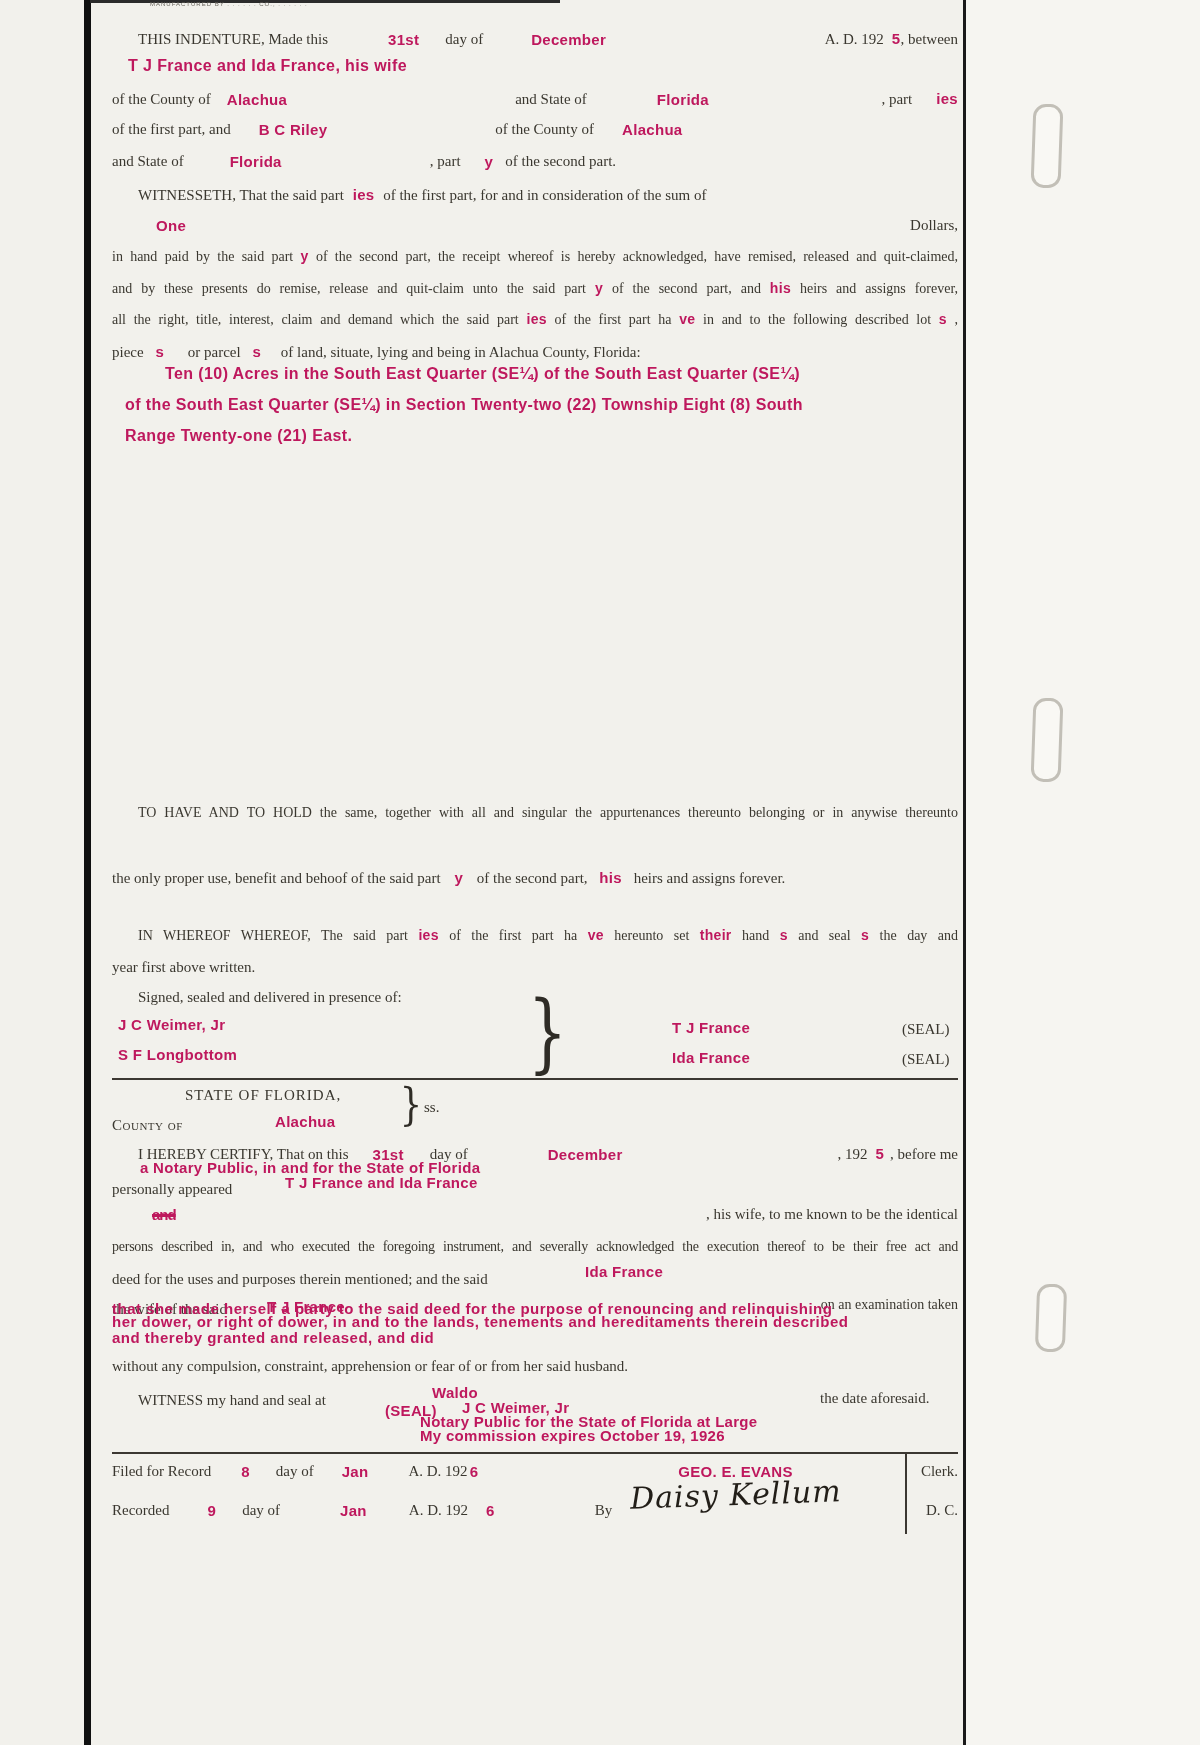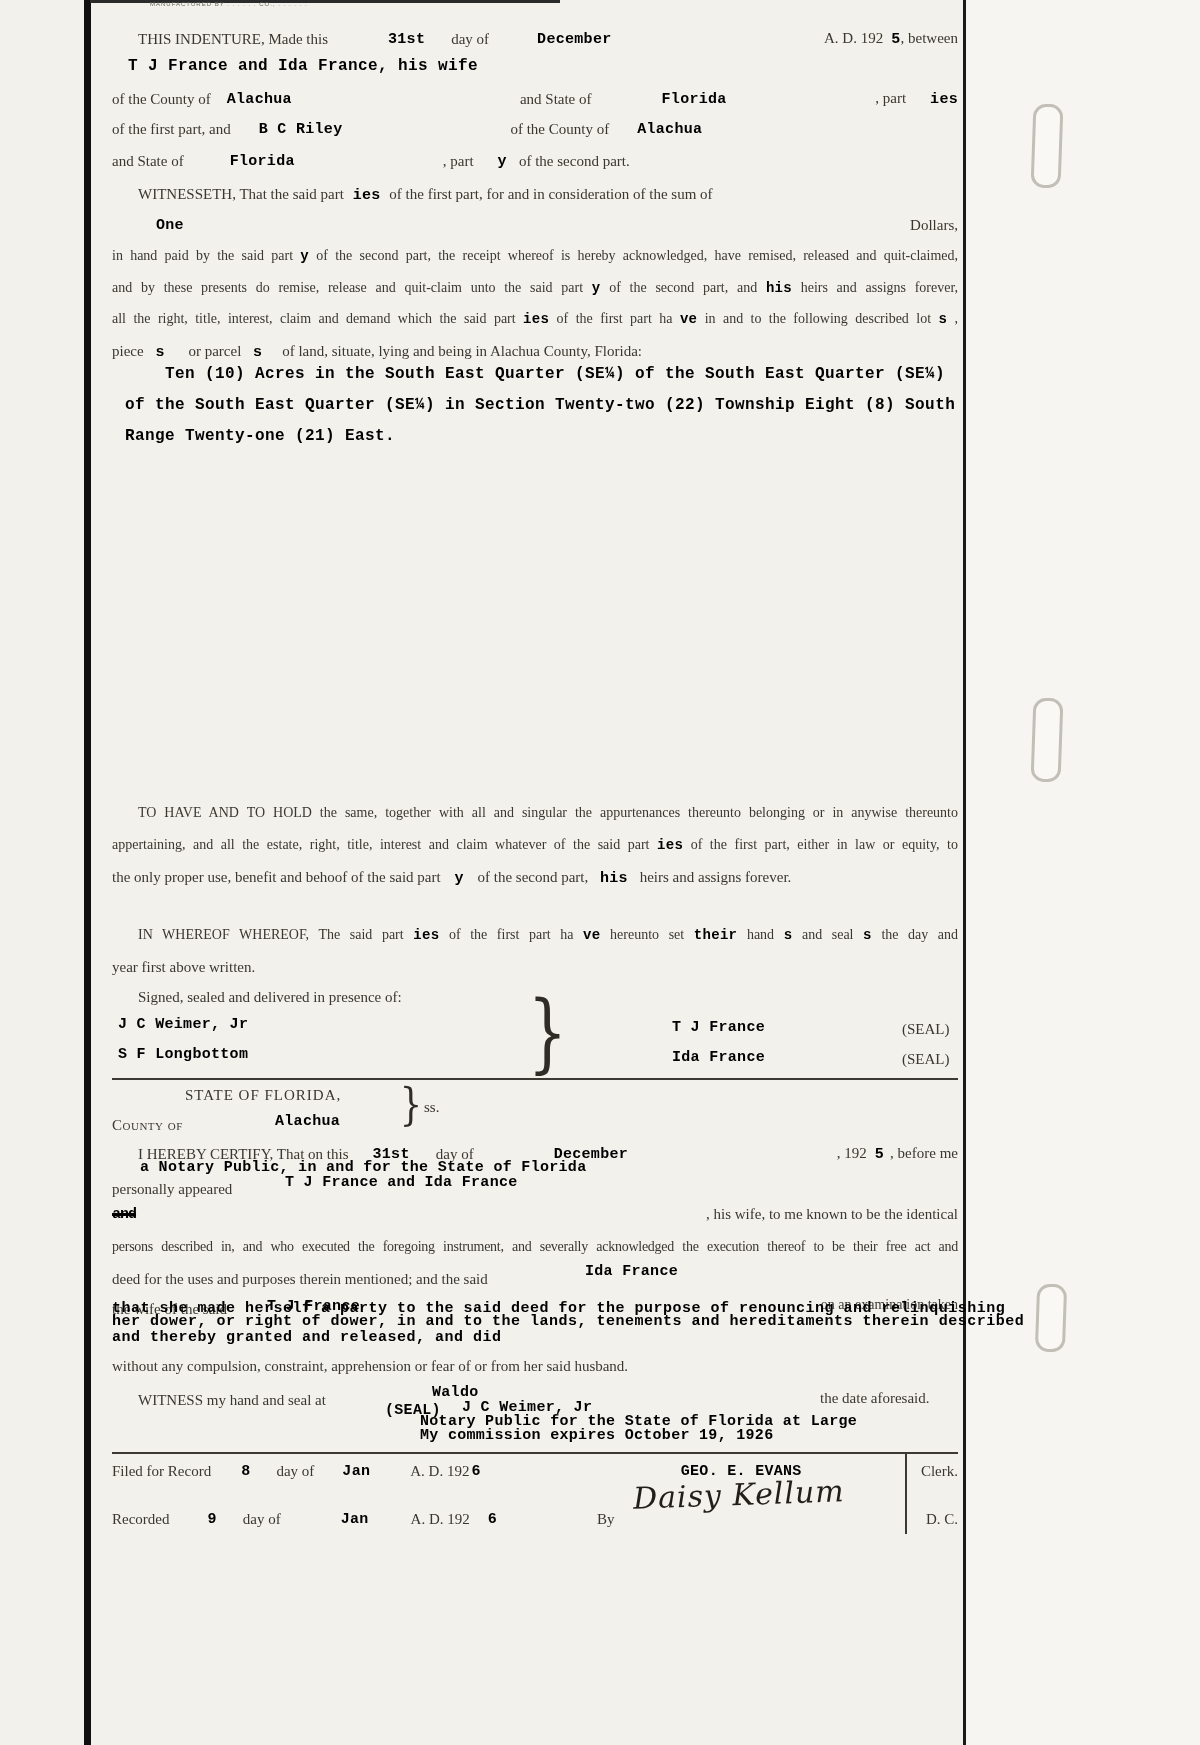--- a/index.html
+++ b/index.html
@@ -11,31 +11,31 @@
   .rightline{position:absolute;left:963px;top:0;width:3px;height:1745px;background:#1a1a1a;}
   .topsmudge{position:absolute;left:90px;top:0;width:470px;height:3px;background:#2b2b2b;}
   .hole{position:absolute;left:1032px;width:24px;height:78px;border:3px solid #c2bfb7;border-radius:13px;
         background:#f9f8f4;transform:rotate(2deg);}
   .hole3{height:62px;left:1036px;}
   .micro{position:absolute;top:1px;left:150px;font-size:6px;color:#6a675f;letter-spacing:1px;
          font-family:"Liberation Sans",sans-serif;white-space:nowrap;}
   
   .p{position:absolute;white-space:nowrap;font-size:15px;color:#3a372f;}
   .fp{font-size:15px;color:#3a372f;white-space:pre;}
-  .t{font-family:Liberation Mono, monospace;font-weight:700;font-size:15px;
-     color:#000000;white-space:pre;letter-spacing:.3px;}
+  .t{font-family:Liberation Sans, sans-serif;font-weight:700;font-size:15px;
+     color:#be185d;white-space:pre;letter-spacing:.3px;}
   .ta{position:absolute;white-space:pre;text-align:center;}
-  .flex{position:absolute;display:flex;align-items:flex-end;white-space:pre;}
+  .flex{position:absolute;display:flex;align-items:center;white-space:pre;}
   .grp{display:inline-flex;align-items:baseline;white-space:pre;}
   .jline{position:absolute;left:112px;width:846px;font-size:14px;color:#3a372f;white-space:nowrap;
          text-align:justify;text-align-last:justify;}
   .jline .t{font-size:14px;}
   .tight{letter-spacing:-.25px;}
   .desc{font-size:16px;letter-spacing:.4px;}
-  .struck{text-decoration:line-through;text-decoration-thickness:2.5px;letter-spacing:-1px;}
+  .struck{text-decoration:line-through;text-decoration-thickness:2.5px;letter-spacing:-1px;margin-left:40px;}
   .smallcaps{font-variant:small-caps;letter-spacing:.5px;}
   .brace{position:absolute;font-family:"DejaVu Serif",serif;color:#2f2c26;font-weight:400;}
   .bbig{font-size:86px;line-height:78px;transform:scaleX(.72);}
   .bsmall{font-size:44px;line-height:40px;transform:scaleX(.8);}
   .sig{font-family:"DejaVu Serif",serif;font-style:italic;font-size:30px;color:#221e18;
        transform:rotate(-2deg);display:inline-block;position:relative;top:-16px;letter-spacing:1px;white-space:pre;}
   .hline{position:absolute;background:#3c3832;height:2px;}
   .vline{position:absolute;background:#3c3832;width:2px;}
   .z3{z-index:3;}
 </style>
@@ -125,25 +125,20 @@
     <span style="margin-left:20px">or parcel</span>
     <span class="t" style="margin-left:8px">s</span>
     <span style="margin-left:16px">of land, situate, lying and being in Alachua County, Florida:</span>
   </div>
 
   <div class="ta t desc" style="top:365px;left:165px">Ten (10) Acres in the South East Quarter (SE¼) of the South East Quarter (SE¼)</div>
   <div class="ta t desc" style="top:396px;left:125px">of the South East Quarter (SE¼) in Section Twenty-two (22) Township Eight (8) South</div>
   <div class="ta t desc" style="top:427px;left:125px">Range Twenty-one (21) East.</div>
 
   <div class="jline" style="top:805px;text-indent:26px">TO HAVE AND TO HOLD the same, together with all and singular the appurtenances thereunto belonging or in anywise thereunto</div>
-  <div class="jline" style="top:837px">
-    <span>appertaining, and all the estate, right, title, interest and claim whatever of the said part</span>
-    <span class="t">ies</span>
-    <span>of the first part, either in law or equity, to</span>
-  </div>
   <div class="p" style="top:869px;left:112px">
     <span>the only proper use, benefit and behoof of the said part</span>
     <span class="t" style="margin-left:10px">y</span>
     <span style="margin-left:10px">of the second part,</span>
     <span class="t" style="margin-left:8px">his</span>
     <span style="margin-left:8px">heirs and assigns forever.</span>
   </div>
 
   <div class="jline" style="top:927px;text-indent:26px">
     <span>IN WHEREOF WHEREOF, The said part</span>

